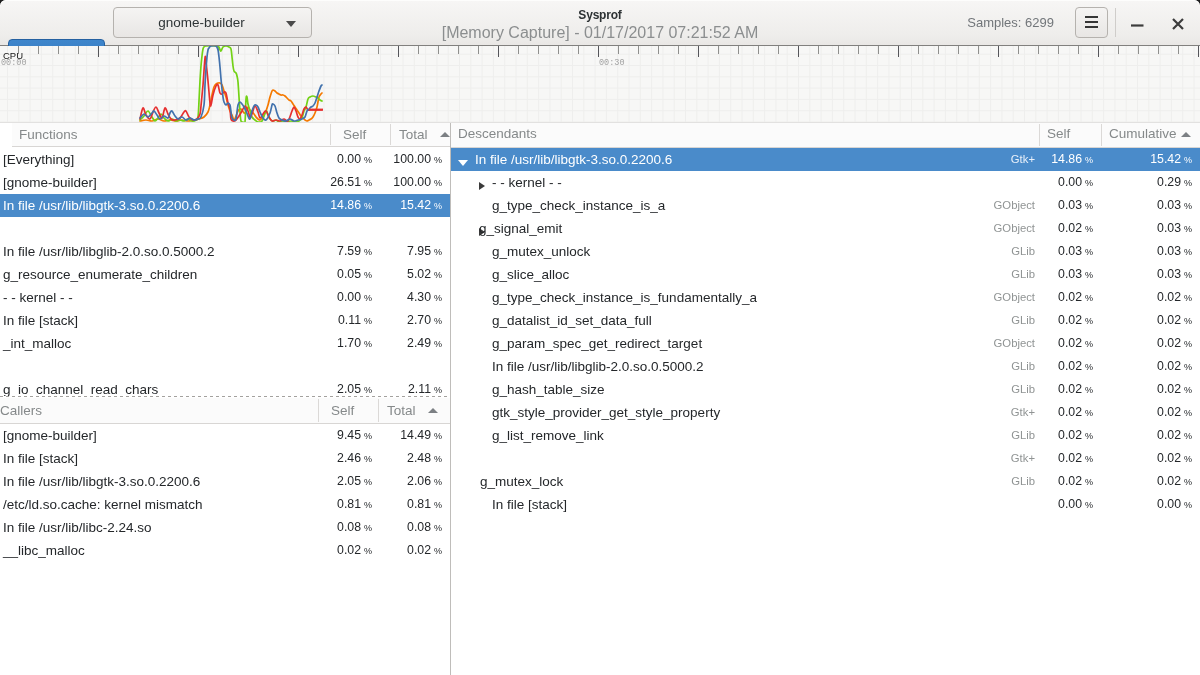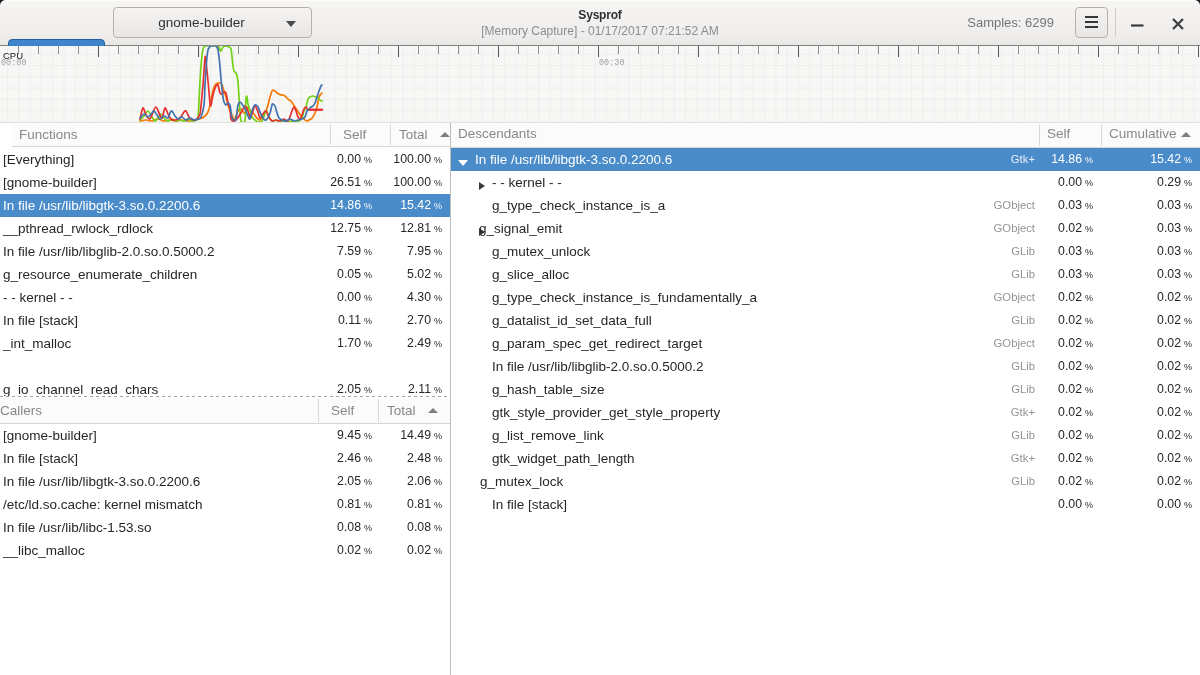--- a/index.html
+++ b/index.html
@@ -13,21 +13,21 @@
   background:linear-gradient(#3e86cc, #3676bc);
   border:1px solid #2460a0; color:#fff; font-size:14px; text-align:center; line-height:29px;margin-top:32px; }
 .combo { left:113px; top:7px; width:199px; height:31px;
   background:linear-gradient(#f5f4f3, #e8e6e4); border:1px solid #b5b2ae;
   color:#2e3436; font-size:13.5px; text-align:center; line-height:29px; padding-right:22px; }
 .combo .arr { position:absolute; right:15px; top:13px; width:0; height:0;
   border-left:5px solid transparent; border-right:5px solid transparent; border-top:6px solid #4a4a4a; }
 .title { position:absolute; left:0; width:1200px; top:8px; text-align:center;
   font-size:12px; font-weight:bold; color:#2d3234; letter-spacing:-0.2px; }
 .subtitle { position:absolute; left:0; width:1200px; top:24px; text-align:center;
-  font-size:12px; color:#8b8e8f; }
+  font-size:16px; color:#8b8e8f; }
 .samples { position:absolute; right:146px; top:15px; font-size:13px; color:#72767a; }
 .menubtn { right:92px; top:7px; width:33px; height:31px;
   background:linear-gradient(#f5f4f3, #e8e6e4); border:1px solid #b5b2ae; }
 .menubtn i { position:absolute; left:9px; width:13px; height:2px; background:#363636; }
 .hsep { position:absolute; right:84px; top:8px; width:1px; height:29px; background:#cfcdca; }
 .winbtn { position:absolute; top:0; color:#3c3c3c; }
 .graphwrap { position:absolute; left:0; top:46px; width:1200px; height:77px; }
 .tblhead { position:absolute; background:#fbfbfb; border-bottom:1px solid #d8d6d4;
   color:#85898a; font-size:13.5px; }
 .tblhead .csep { position:absolute; top:1px; bottom:1px; width:1px; background:#dbd9d7; }
@@ -103,25 +103,20 @@
     <div class="row" style="top:48px">
       <span class="nm">[gnome-builder]</span>
       <span class="val" style="right:78px">26.51<span class="pc">%</span></span>
       <span class="val" style="right:8px">100.00<span class="pc">%</span></span>
     </div>
     <div class="row sel" style="top:71px">
       <span class="nm">In file /usr/lib/libgtk-3.so.0.2200.6</span>
       <span class="val" style="right:78px">14.86<span class="pc">%</span></span>
       <span class="val" style="right:8px">15.42<span class="pc">%</span></span>
     </div>
-    <div class="row" style="top:94px">
-      <span class="nm">__pthread_rwlock_rdlock</span>
-      <span class="val" style="right:78px">12.75<span class="pc">%</span></span>
-      <span class="val" style="right:8px">12.81<span class="pc">%</span></span>
-    </div>
     <div class="row" style="top:117px">
       <span class="nm">In file /usr/lib/libglib-2.0.so.0.5000.2</span>
       <span class="val" style="right:78px">7.59<span class="pc">%</span></span>
       <span class="val" style="right:8px">7.95<span class="pc">%</span></span>
     </div>
     <div class="row" style="top:140px">
       <span class="nm">g_resource_enumerate_children</span>
       <span class="val" style="right:78px">0.05<span class="pc">%</span></span>
       <span class="val" style="right:8px">5.02<span class="pc">%</span></span>
     </div>
@@ -170,21 +165,21 @@
       <span class="nm">In file /usr/lib/libgtk-3.so.0.2200.6</span>
       <span class="val" style="right:78px">2.05<span class="pc">%</span></span>
       <span class="val" style="right:8px">2.06<span class="pc">%</span></span>
     </div>
     <div class="row" style="top:95px">
       <span class="nm">/etc/ld.so.cache: kernel mismatch</span>
       <span class="val" style="right:78px">0.81<span class="pc">%</span></span>
       <span class="val" style="right:8px">0.81<span class="pc">%</span></span>
     </div>
     <div class="row" style="top:118px">
-      <span class="nm">In file /usr/lib/libc-1.53.so</span>
+      <span class="nm">In file /usr/lib/libc-2.24.so</span>
       <span class="val" style="right:78px">0.08<span class="pc">%</span></span>
       <span class="val" style="right:8px">0.08<span class="pc">%</span></span>
     </div>
     <div class="row" style="top:141px">
       <span class="nm">__libc_malloc</span>
       <span class="val" style="right:78px">0.02<span class="pc">%</span></span>
       <span class="val" style="right:8px">0.02<span class="pc">%</span></span>
     </div>
   </div>
 <div style="position:absolute;left:451px;top:123px;width:749px;height:552px;overflow:hidden;background:#fff">
@@ -270,21 +265,20 @@
       <span class="val" style="right:107px">0.02<span class="pc">%</span></span>
       <span class="val" style="right:8px">0.02<span class="pc">%</span></span>
     </div>
     <div class="row" style="top:301px">
       <span class="nm" style="left:41px">g_list_remove_link</span>
       <span class="tag" style="right:165px">GLib</span>
       <span class="val" style="right:107px">0.02<span class="pc">%</span></span>
       <span class="val" style="right:8px">0.02<span class="pc">%</span></span>
     </div>
     <div class="row" style="top:324px">
-      <span class="nm" style="left:41px">gtk_widget_path_length</span>
       <span class="tag" style="right:165px">Gtk+</span>
       <span class="val" style="right:107px">0.02<span class="pc">%</span></span>
       <span class="val" style="right:8px">0.02<span class="pc">%</span></span>
     </div>
     <div class="row" style="top:347px">
       <span class="nm" style="left:29px">g_mutex_lock</span>
       <span class="tag" style="right:165px">GLib</span>
       <span class="val" style="right:107px">0.02<span class="pc">%</span></span>
       <span class="val" style="right:8px">0.02<span class="pc">%</span></span>
     </div>

